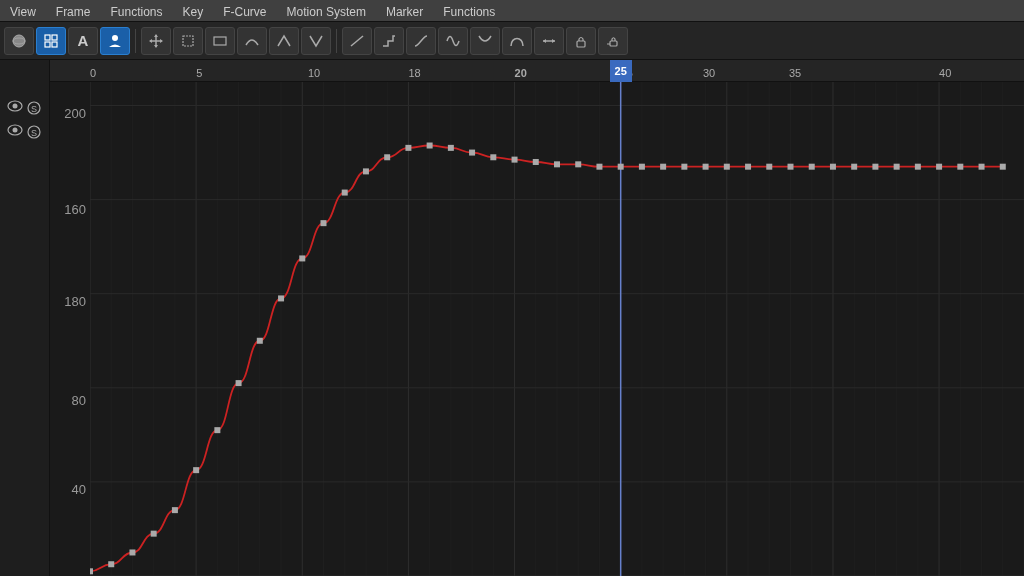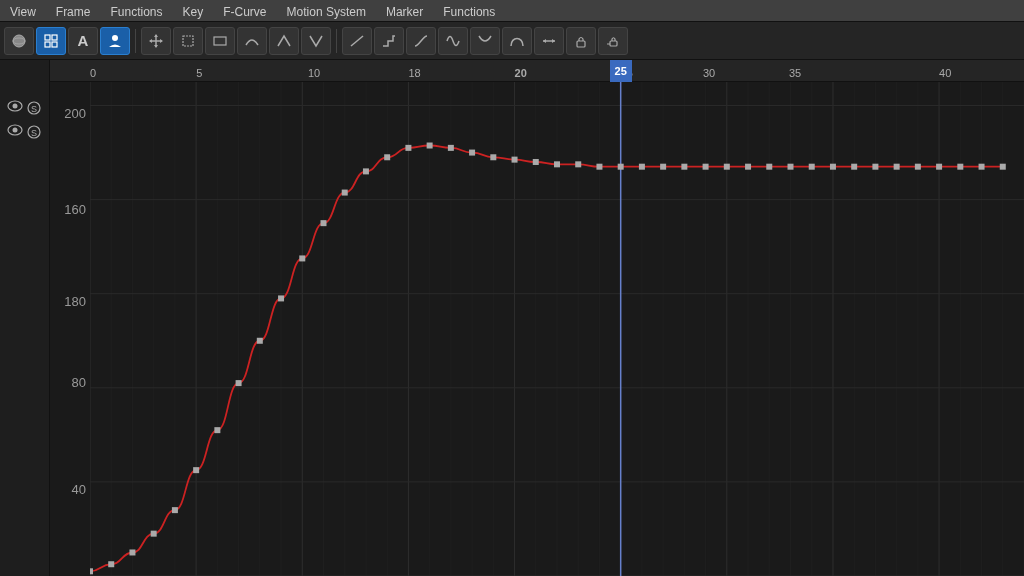--- a/index.html
+++ b/index.html
@@ -329,21 +329,21 @@
         <span class="ruler-tick" style="left: 653px;">30</span>
         <span class="ruler-tick" style="left: 739px;">35</span>
         <span class="ruler-tick" style="left: 889.091px;">40</span>
         <div style="position: absolute; top: 0px; left: 559.682px; width: 22px; height: 22px; background: rgb(58, 106, 191); display: flex; align-items: center; justify-content: center; color: rgb(255, 255, 255); font-size: 11px; font-weight: bold; z-index: 5;">25</div>
       </div>
 
     <div id="y-axis">
     <span class="y-label" style="top: 23.5238px;">200</span>
         <span class="y-label" style="top: 120px;">160</span>
         <span class="y-label" style="top: 211.714px;">180</span>
-        <span class="y-label" style="top: 293px;">80</span>
+        <span class="y-label" style="top: 311px;">80</span>
         <span class="y-label" style="top: 399.905px;">40</span>
       </div>
 
     <svg id="chart-svg" style="position:absolute;top:22px;left:40px;right:0;bottom:0;" preserveAspectRatio="none" width="934" height="494" viewBox="0 0 934 494">
     <g>
           <line x1="0" y1="0" x2="0" y2="494" stroke="#2e2e2e" stroke-width="1"></line>
           <line x1="21.227272727272727" y1="0" x2="21.227272727272727" y2="494" stroke="#242424" stroke-width="0.5"></line>
           <line x1="42.45454545454545" y1="0" x2="42.45454545454545" y2="494" stroke="#242424" stroke-width="0.5"></line>
           <line x1="63.68181818181818" y1="0" x2="63.68181818181818" y2="494" stroke="#242424" stroke-width="0.5"></line>
           <line x1="84.9090909090909" y1="0" x2="84.9090909090909" y2="494" stroke="#242424" stroke-width="0.5"></line>

